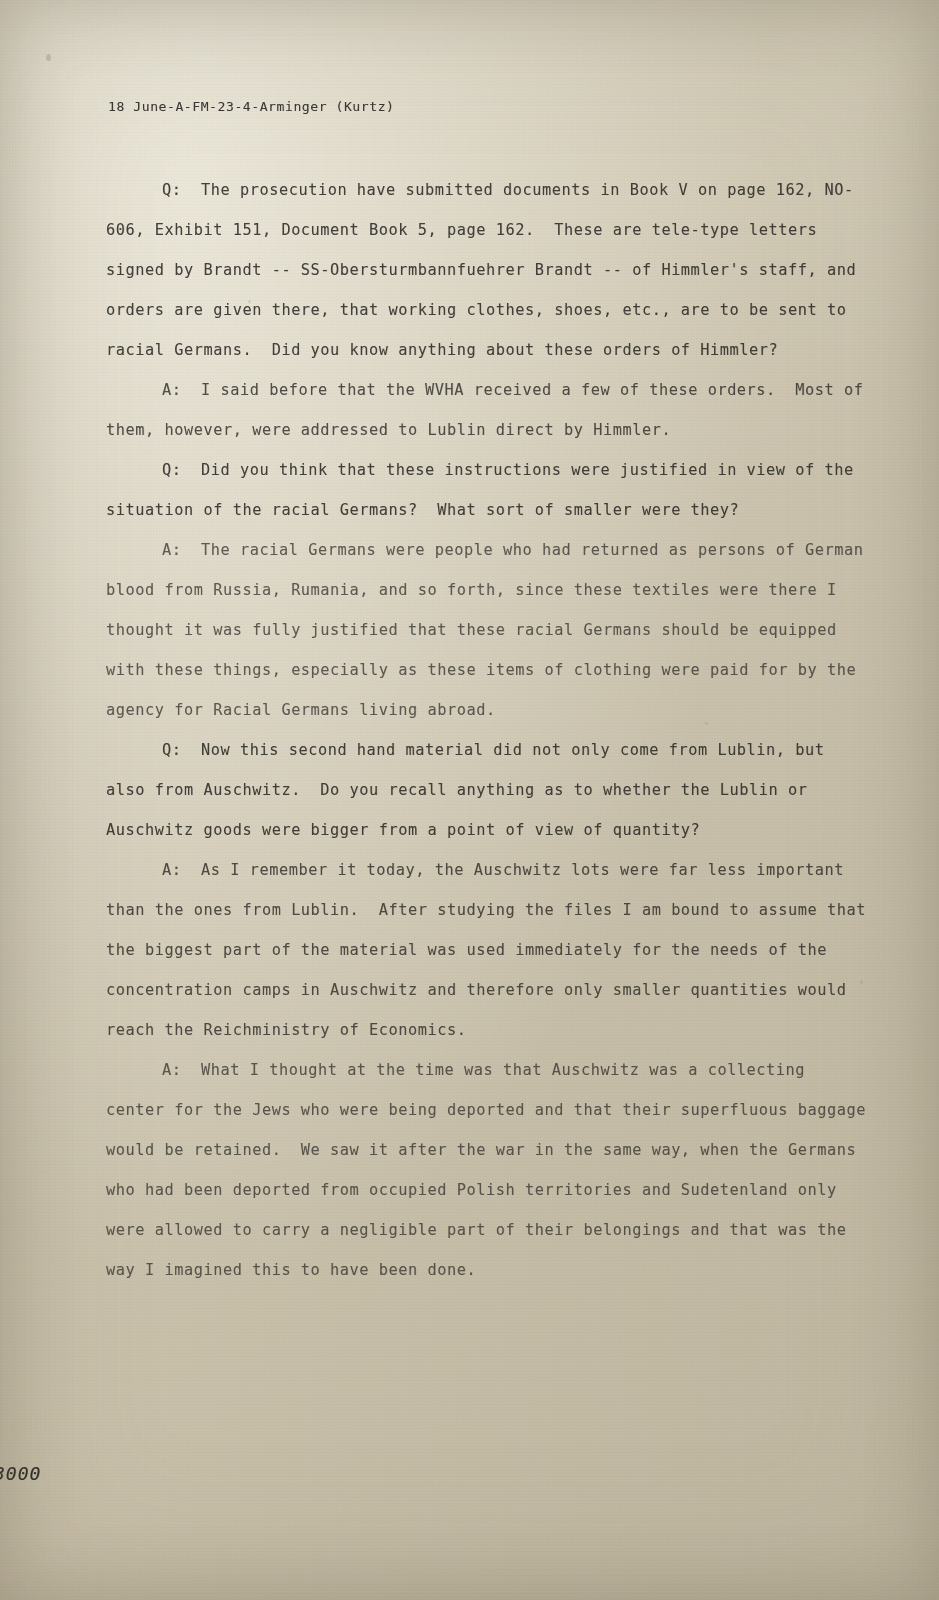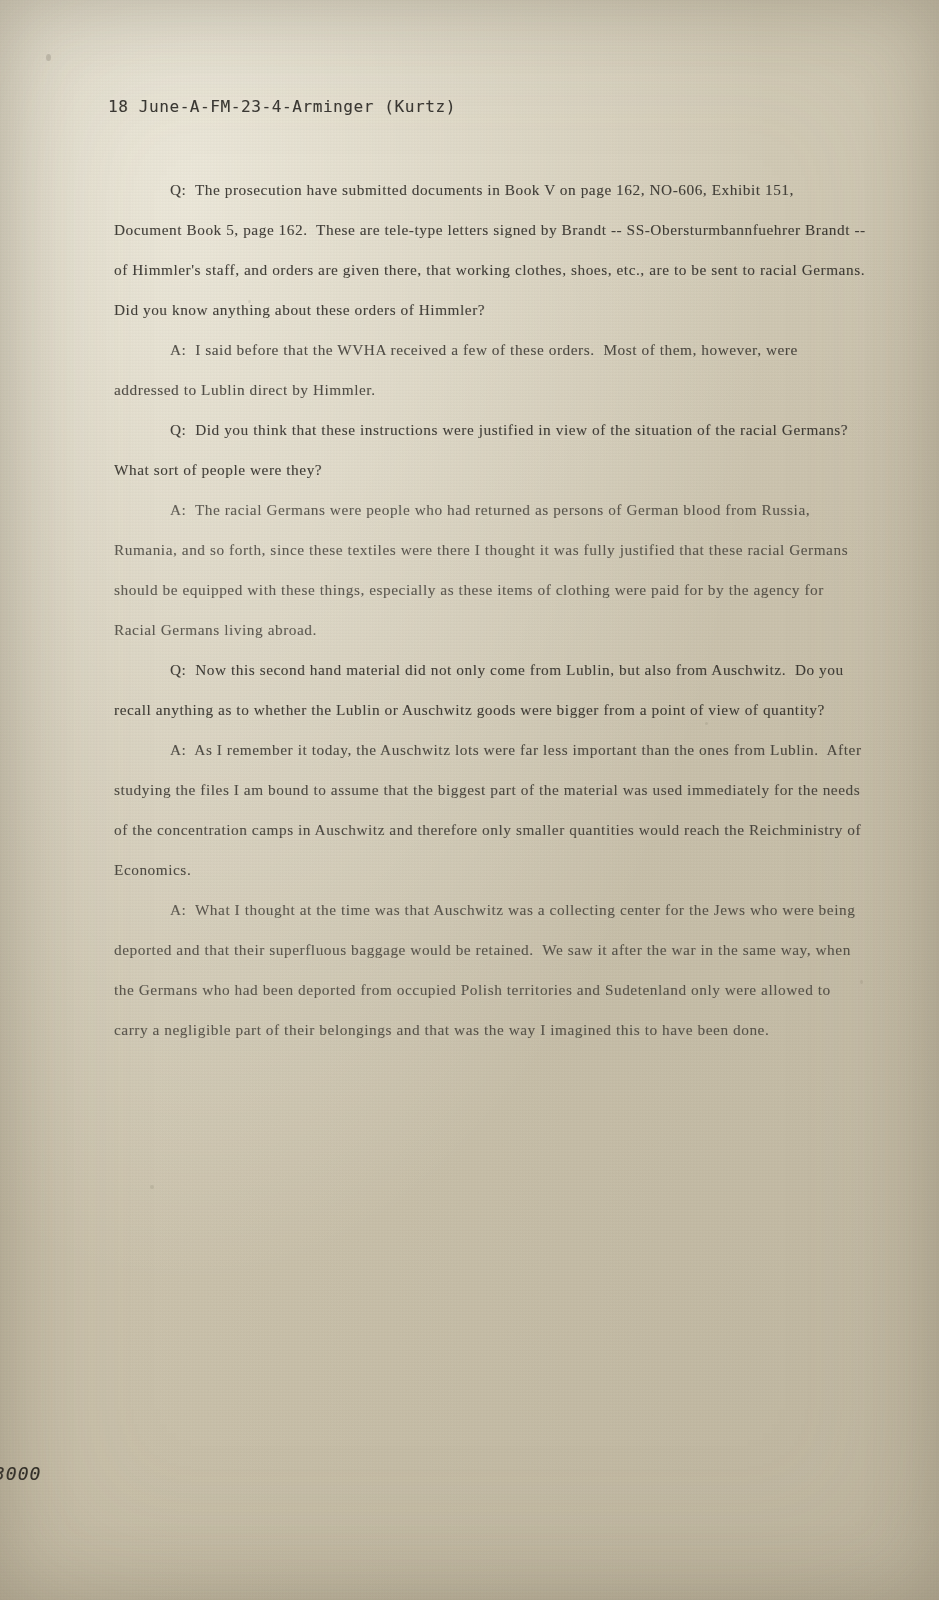--- a/index.html
+++ b/index.html
@@ -52,34 +52,33 @@
     letter-spacing: 0.6px;
     text-shadow: 0.4px 0.3px 0 rgba(60,55,45,0.28);
   }
 
   .header {
     position: absolute;
     left: 108px;
     top: 52px;
     line-height: 22px;
     white-space: pre;
-    font-size: 16px;
+    font-size: 13px;
     opacity: 0.92;
   }
 
   .body-block {
     position: absolute;
     left: 106px;
     top: 170px;
     width: 760px;
   }
 
   .para {
-    margin: 0 0 0 8px;
-    font-family: Liberation Serif, serif;
+    margin: 0 0 0 0;
   }
   .para p {
     margin: 0;
     line-height: 40px;
     white-space: pre-wrap;
   }
   .indent {
     display: inline-block;
     width: 56px;
   }
@@ -125,21 +124,21 @@
 
     <div class="para">
       <p class="fade-2"><span class="indent"></span><span>Q:  The prosecution have submitted documents in Book V on page 162, NO-606, Exhibit 151, Document Book 5, page 162.  These are tele-type letters signed by Brandt -- SS-Obersturmbannfuehrer Brandt -- of Himmler's staff, and orders are given there, that working clothes, shoes, etc., are to be sent to racial Germans.  Did you know anything about these orders of Himmler?</span></p>
     </div>
 
     <div class="para">
       <p class="fade-1"><span class="indent"></span><span>A:  I said before that the WVHA received a few of these orders.  Most of them, however, were addressed to Lublin direct by Himmler.</span></p>
     </div>
 
     <div class="para">
-      <p class="fade-2"><span class="indent"></span><span>Q:  Did you think that these instructions were justified in view of the situation of the racial Germans?  What sort of people were they?</span></p>
+      <p class="fade-2"><span class="indent"></span><span>Q:  Did you think that these instructions were justified in view of the situation of the racial Germans?  What sort of smaller were they?</span></p>
     </div>
 
     <div class="para">
       <p class="fade-3"><span class="indent"></span><span>A:  The racial Germans were people who had returned as persons of German blood from Russia, Rumania, and so forth, since these textiles were there I thought it was fully justified that these racial Germans should be equipped with these things, especially as these items of clothing were paid for by the agency for Racial Germans living abroad.</span></p>
     </div>
 
     <div class="para">
       <p class="fade-2"><span class="indent"></span><span>Q:  Now this second hand material did not only come from Lublin, but also from Auschwitz.  Do you recall anything as to whether the Lublin or Auschwitz goods were bigger from a point of view of quantity?</span></p>
     </div>
 

